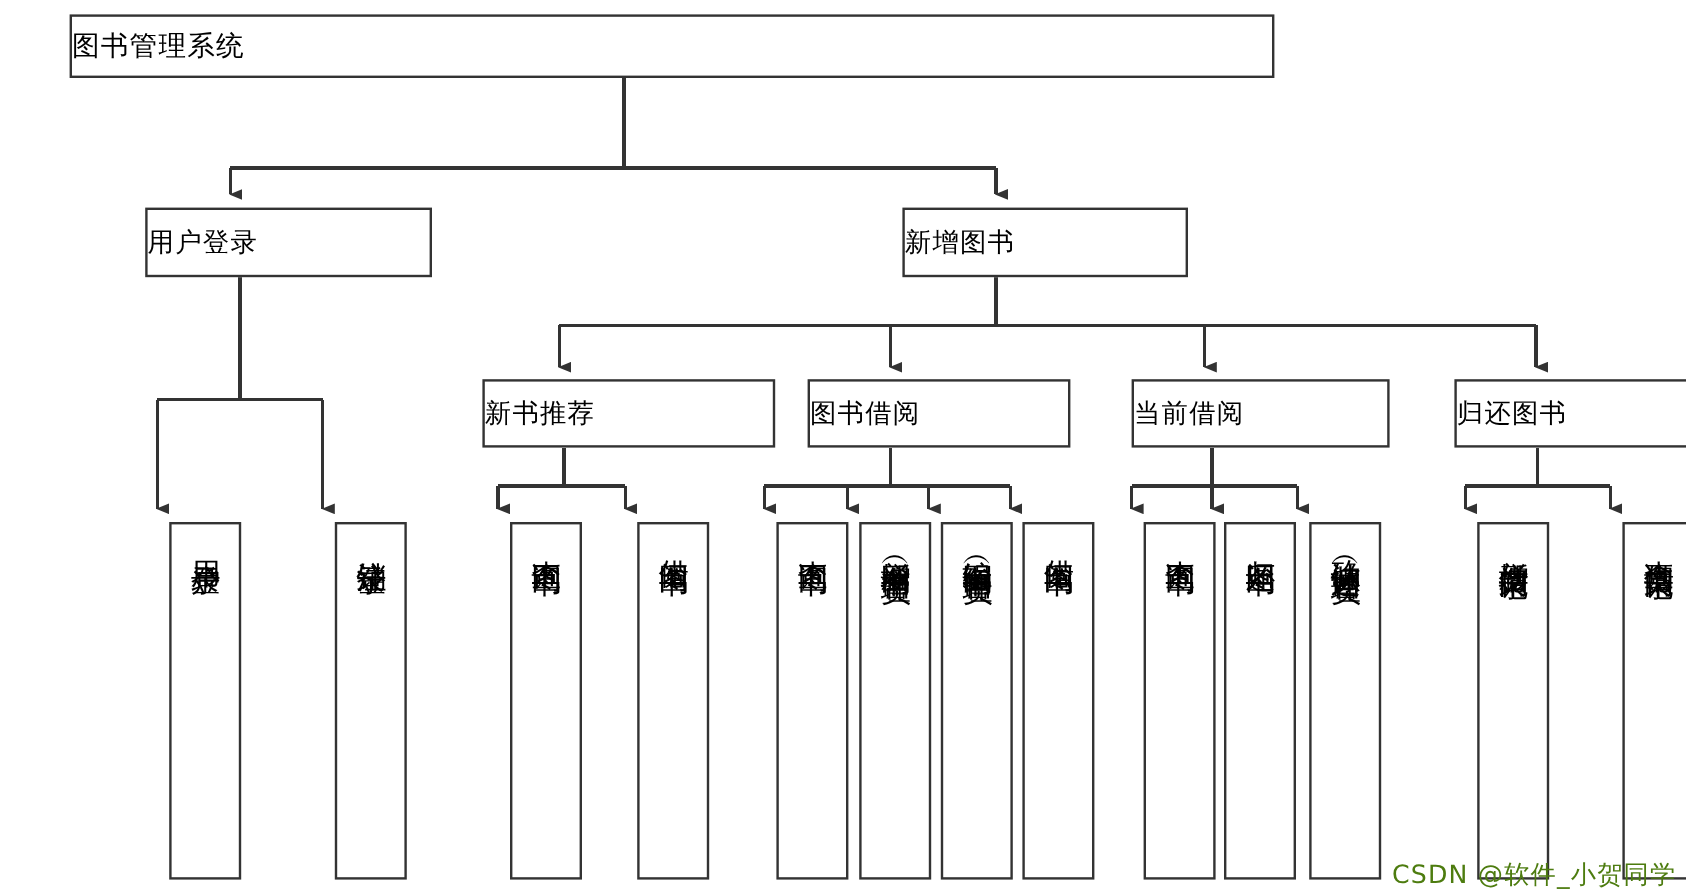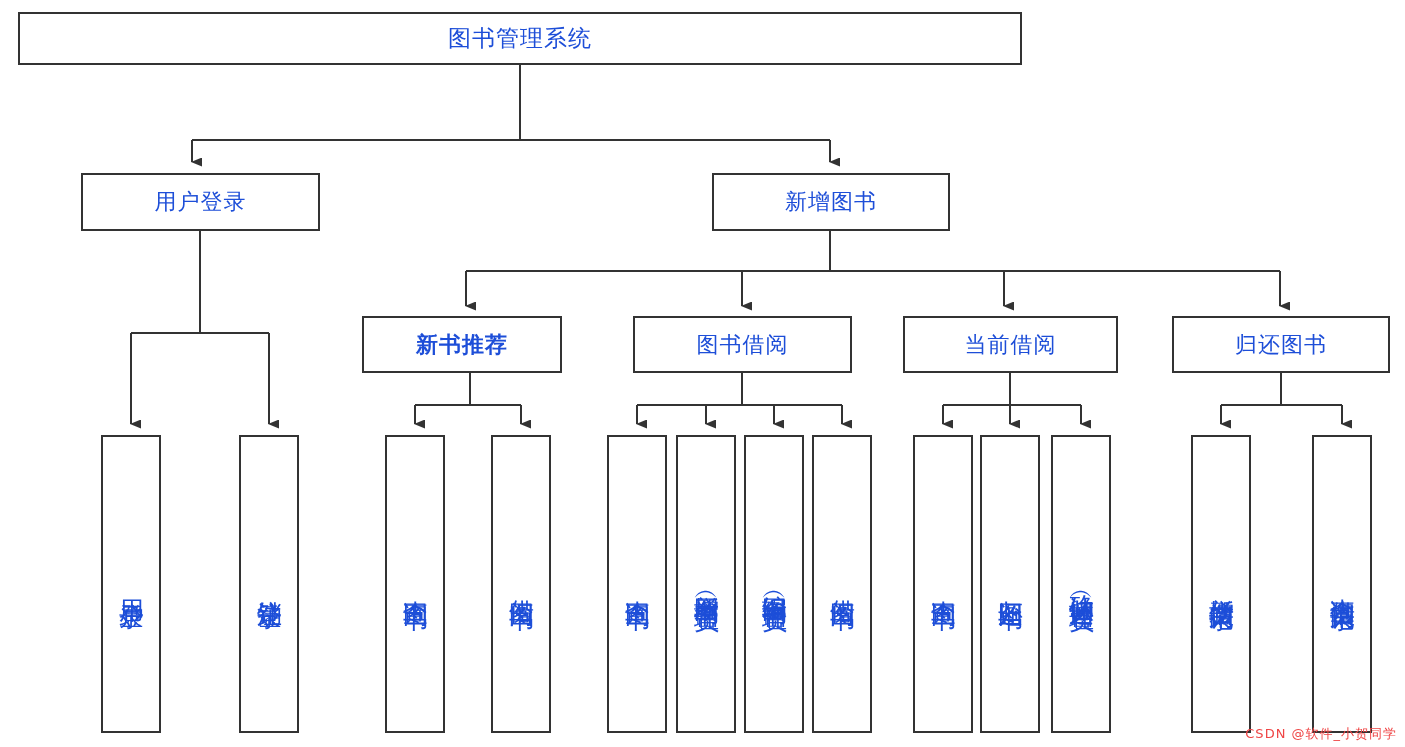--- a/index.html
+++ b/index.html
@@ -12,44 +12,44 @@
   #canvas{position:relative;width:1405px;height:747px;}
   svg#wires{position:absolute;left:0;top:0;width:1405px;height:747px;pointer-events:none;}
 
   .node{
     position:absolute;
     box-sizing:border-box;
     background:#ffffff;
     border:2px solid #333333;
     display:flex;
     align-items:center;
-    justify-content:center;
-    color:#1d4ed8;
+    color:#000000;
+    margin-left:40px;
   }
   .node.h{ font-size:22px; letter-spacing:1px; }
   .node.root{ font-size:23px; }
   .node.leaf{
     writing-mode:vertical-rl;
     text-orientation:upright;
     font-size:25px;
     line-height:1.12;
     letter-spacing:2px;
     padding:10px 0;
     white-space:nowrap;
   }
   .node.leaf .vtext{
     writing-mode:vertical-rl;
     text-orientation:upright;
     display:block;
   }
   .watermark{
     position:absolute;
     right:8px;bottom:4px;
-    font-size:13px;
-    color:#ef4444;
+    font-size:21px;
+    color:#4d7c0f;
     letter-spacing:1px;
     user-select:none;
   }
 </style>
 </head>
 <body>
 
 <div id="canvas">
 
   <svg id="wires" viewBox="0 0 1405 747">
@@ -106,21 +106,21 @@
     <span>图书管理系统</span>
   </div>
 
   <div class="node h" style="left:81px;top:173px;width:239px;height:58px;">
     <span>用户登录</span>
   </div>
   <div class="node h" style="left:712px;top:173px;width:238px;height:58px;">
     <span>新增图书</span>
   </div>
 
-  <div class="node h" style="left:362px;top:316px;width:200px;height:57px;font-weight:bold;">
+  <div class="node h" style="left:362px;top:316px;width:244px;height:57px;">
     <span>新书推荐</span>
   </div>
   <div class="node h" style="left:903px;top:316px;width:215px;height:57px;">
     <span>当前借阅</span>
   </div>
   <div class="node h" style="left:633px;top:316px;width:219px;height:57px;">
     <span>图书借阅</span>
   </div>
   <div class="node h" style="left:1172px;top:316px;width:218px;height:57px;">
     <span>归还图书</span>

